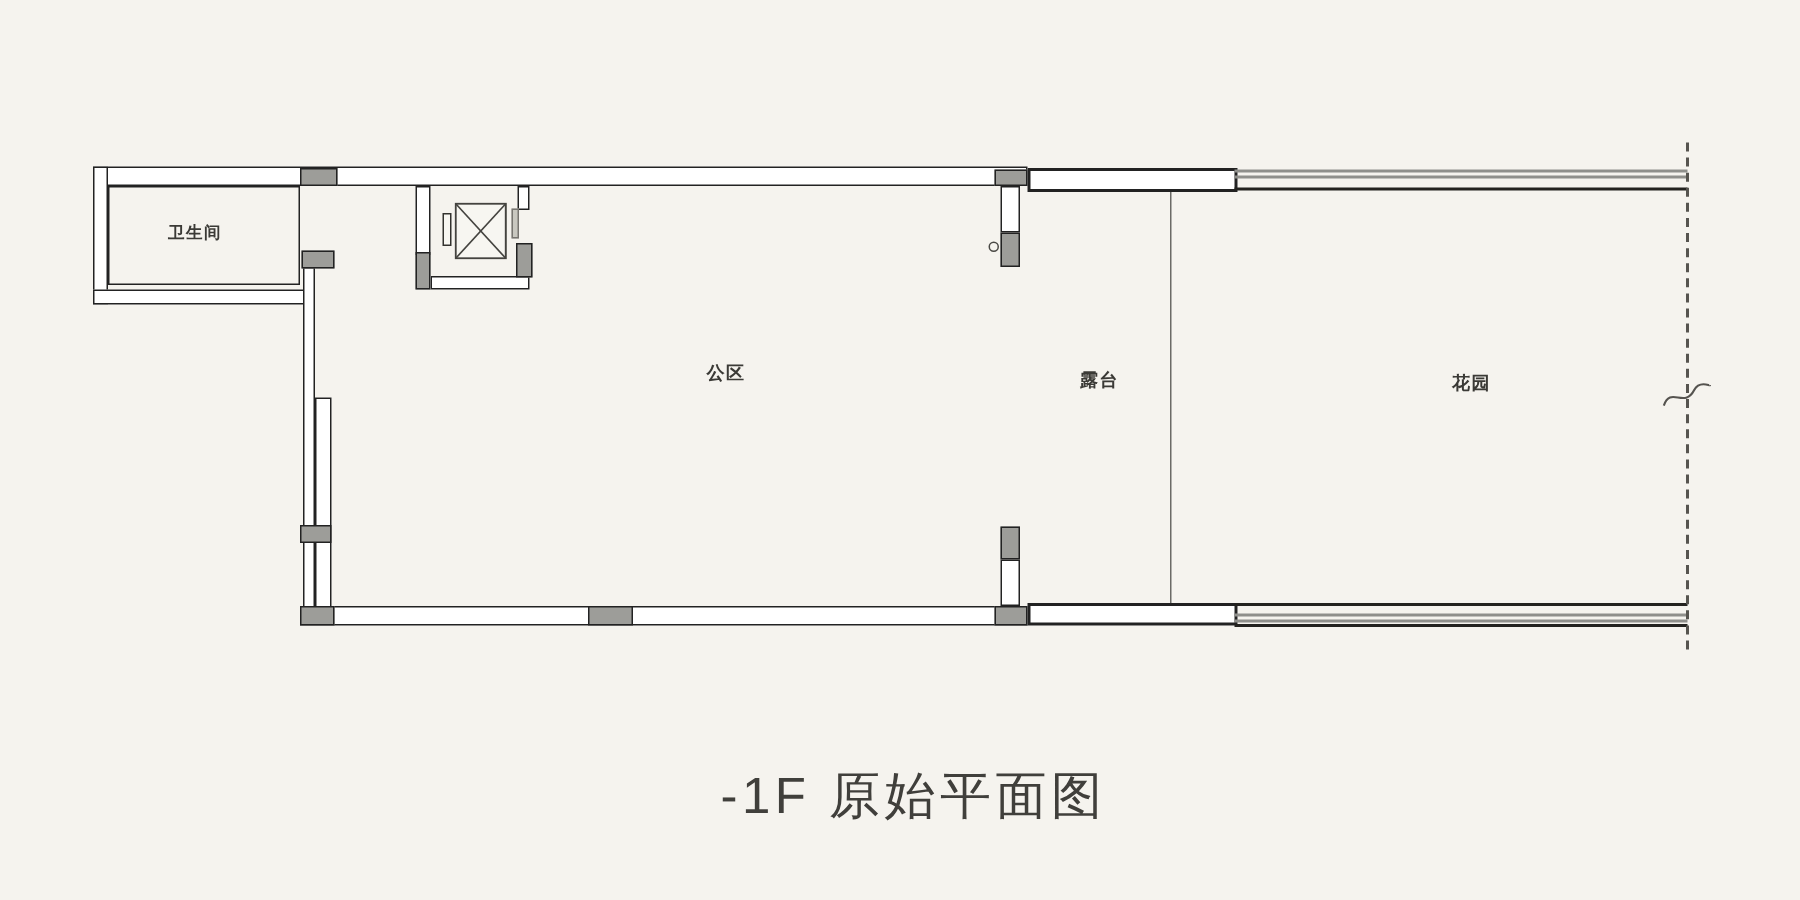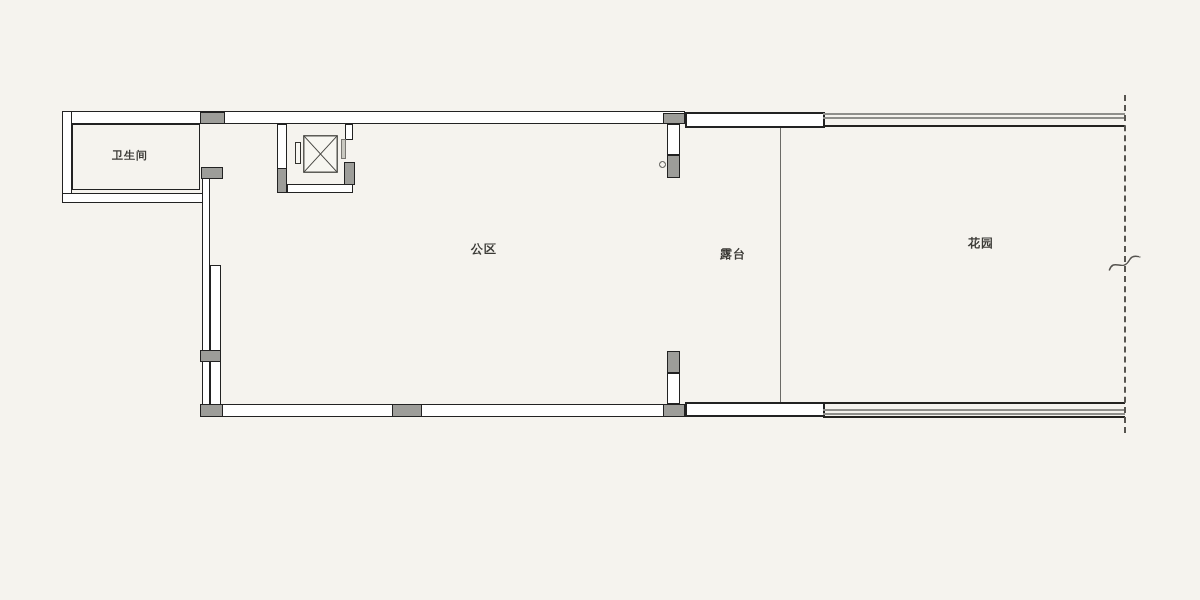--- a/index.html
+++ b/index.html
@@ -94,16 +94,17 @@
   <div class="abs vline" style="left:780px;top:128px;height:274px;"></div>
 
   <div class="abs dashline" style="left:1124px;top:95px;height:338px;"></div>
   <svg class="abs" style="left:1106px;top:252px;transform:rotate(-12deg);" width="38" height="22" viewBox="0 0 38 22">
     <path d="M2 15 C 9 3, 15 20, 24 9 C 29 3, 35 9, 35 8" fill="none" stroke="#55534f" stroke-width="1.4"></path>
   </svg>
 
   <div class="abs room-label small" style="left:130px;top:155px;">卫生间</div>
   <div class="abs room-label" style="left:484px;top:249px;">公区</div>
   <div class="abs room-label" style="left:733px;top:254px;text-align:center;">露台</div>
-  <div class="abs room-label" style="left:981px;top:243px;">花园</div>
+  <div class="abs room-label" style="left:981px;top:256px;">花园</div>
 
+  <div class="abs" id="plan-title" style="left:609px;top:531px;">-1F 原始平面图</div>
 
 </div>
 
 </body></html>

